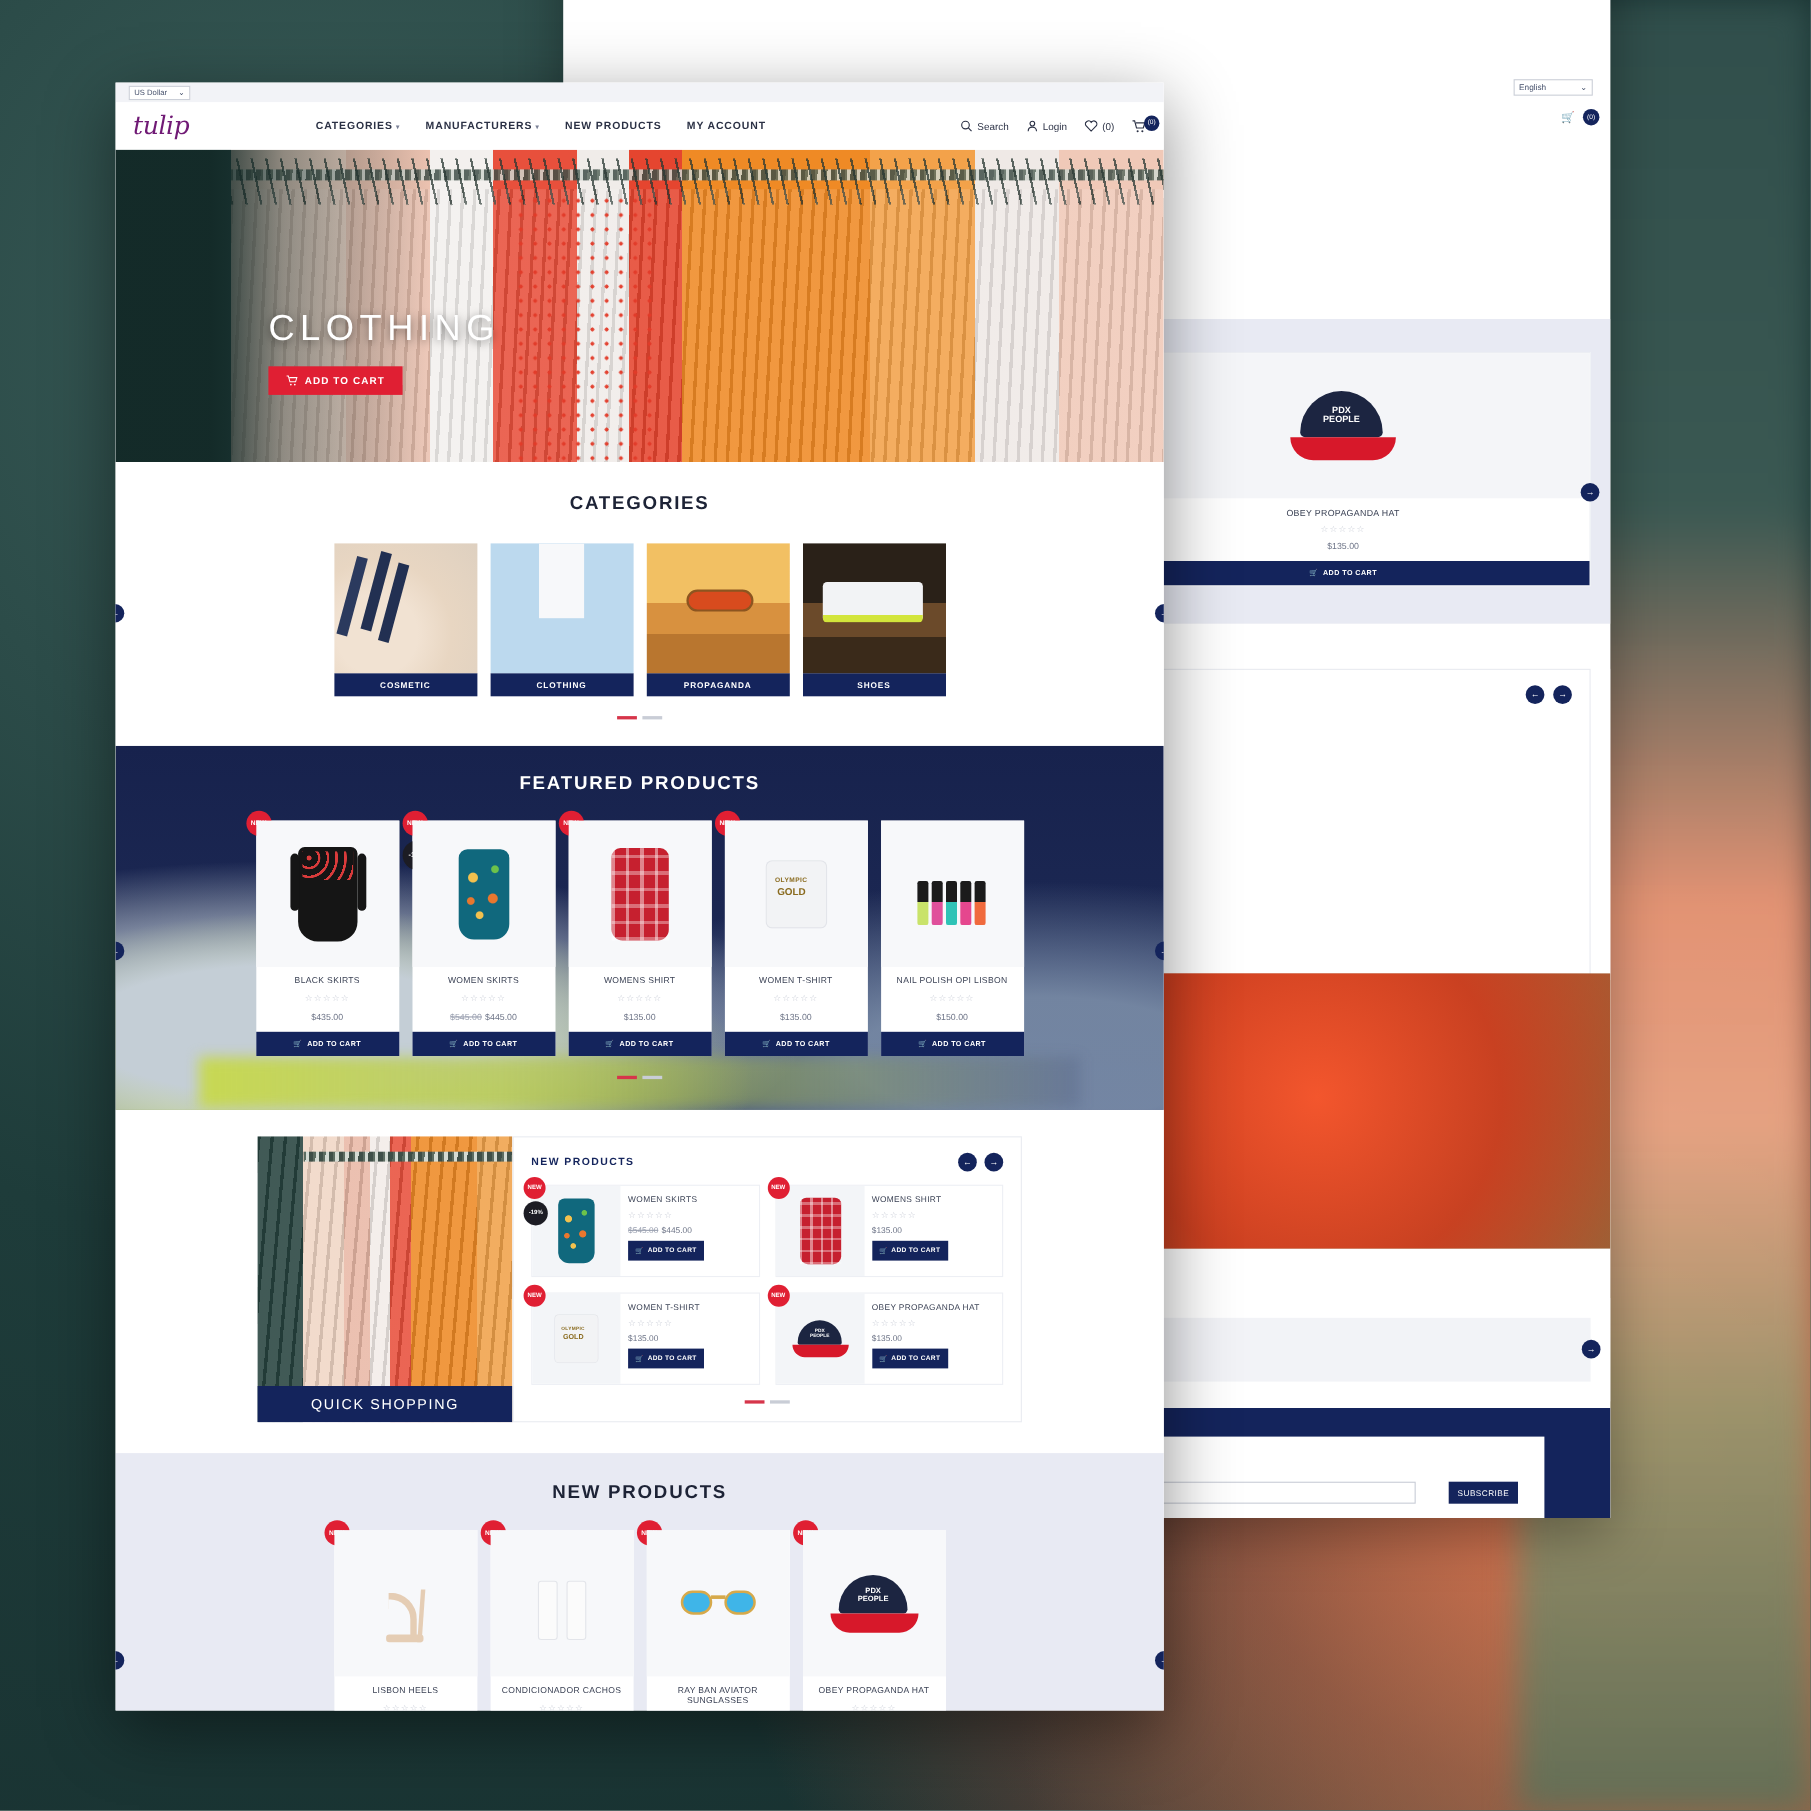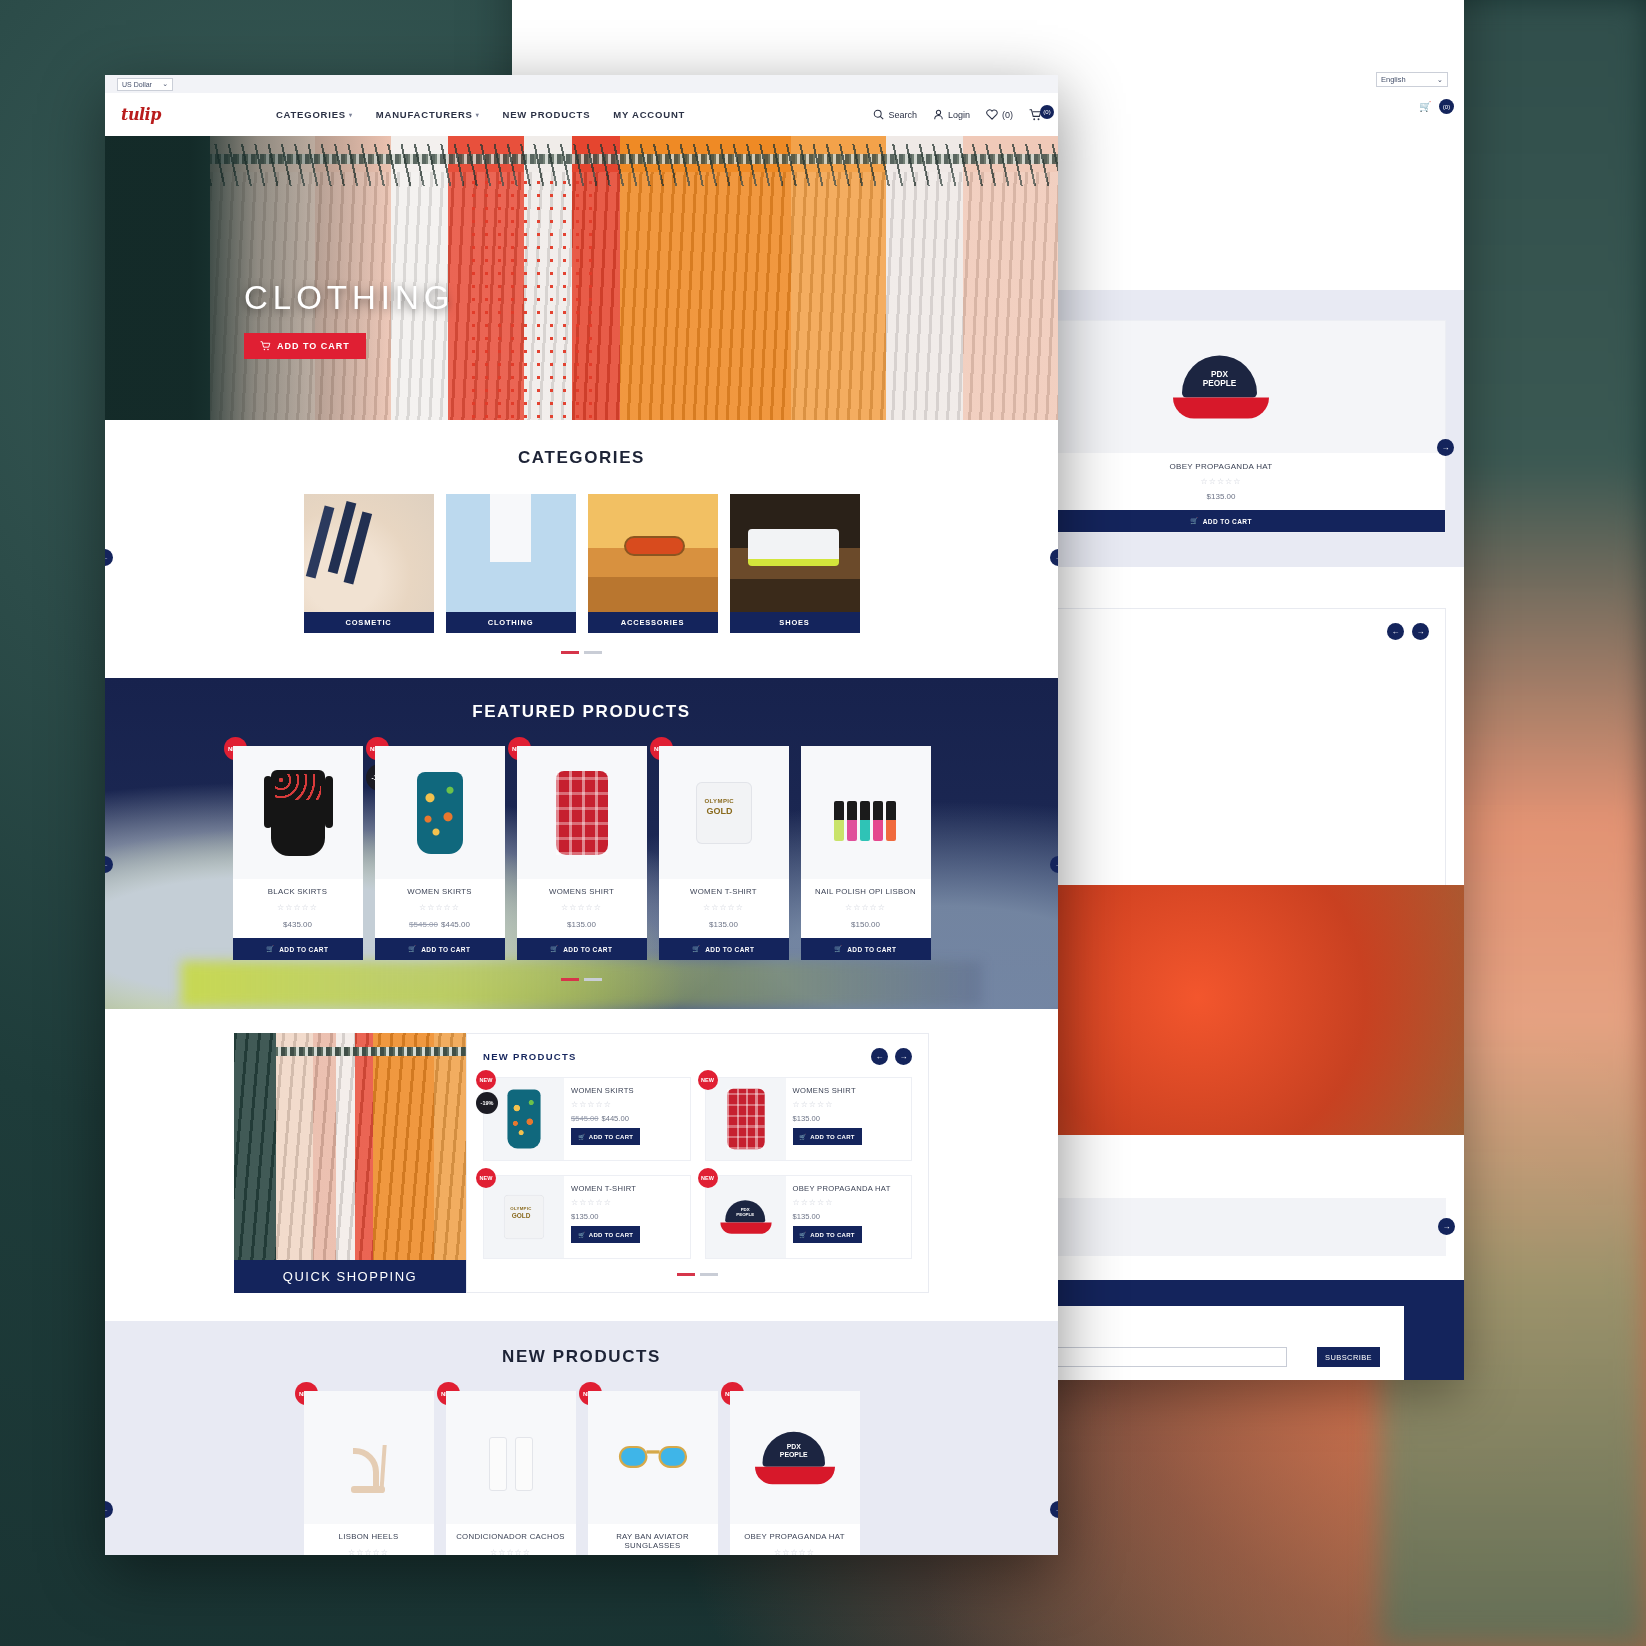--- a/index.html
+++ b/index.html
@@ -140,21 +140,21 @@
 
   .topbar{ height:18px; background:#f2f3f7; display:flex; align-items:center; padding:0 12px; }
   .cur-sel{
     border:1px solid #cbcfd8; background:#fff; height:13px; min-width:56px;
     font-size:7px; color:#45506b; display:flex; align-items:center; justify-content:space-between;
     padding:0 4px;
   }
 
   .navbar{ height:43px; background:#fff; display:flex; align-items:center; padding:0 16px; position:relative; z-index:5;}
   .logo{ display:flex; align-items:flex-end; }
-  .logo-word{ font-family:"DejaVu Serif", serif; font-style:italic; font-weight:bold; font-size:16px; color:#b91c1c; letter-spacing:-.5px; position:relative;}
+  .logo-word{ font-family:"DejaVu Serif", serif; font-style:italic; font-weight:normal; font-size:23px; color:#701a75; letter-spacing:-.5px; position:relative;}
   .mainmenu{ display:flex; gap:23px; margin-left:115px; }
   .mi{ font-size:9.5px; font-weight:bold; letter-spacing:.8px; color:#2b3145; display:flex; align-items:center; gap:3px;}
   .caret{ font-size:6px; color:#7a8096; }
   .navright{ margin-left:auto; display:flex; align-items:center; gap:16px;}
   .nr{ display:flex; align-items:center; gap:4px; font-size:9px; color:#2b3145;}
   .cart-wrap{ position:relative; display:flex; align-items:center; }
   .cart-count{
     position:absolute; left:11px; top:-4px; width:14px; height:14px; border-radius:50%;
     background:#14245c; color:#fff; font-size:6px; display:flex;align-items:center;justify-content:center;
   }
@@ -572,21 +572,21 @@
       <div class="cat">
         <div class="cat-img cat-cosmetic"></div>
         <div class="cat-label">COSMETIC</div>
       </div>
       <div class="cat">
         <div class="cat-img cat-cloth"></div>
         <div class="cat-label">CLOTHING</div>
       </div>
       <div class="cat">
         <div class="cat-img cat-acc"></div>
-        <div class="cat-label">ACCESSORIES</div>
+        <div class="cat-label">PROPAGANDA</div>
       </div>
       <div class="cat">
         <div class="cat-img cat-shoes"></div>
         <div class="cat-label">SHOES</div>
       </div>
 
       <div class="navbtn cat-arrow-r">→</div>
     </div>
     <div class="dots cats-dots">
       <div class="dot on"></div>

